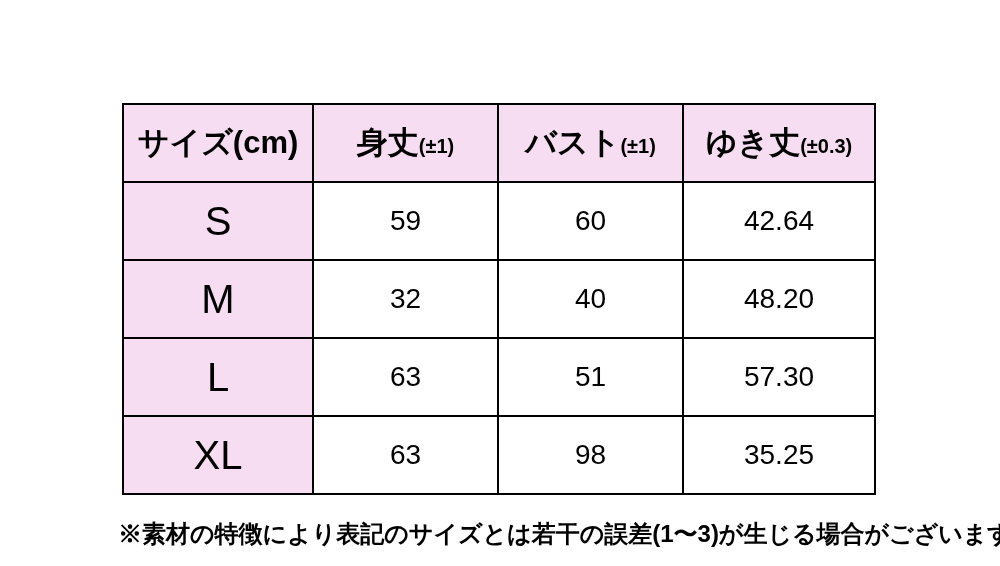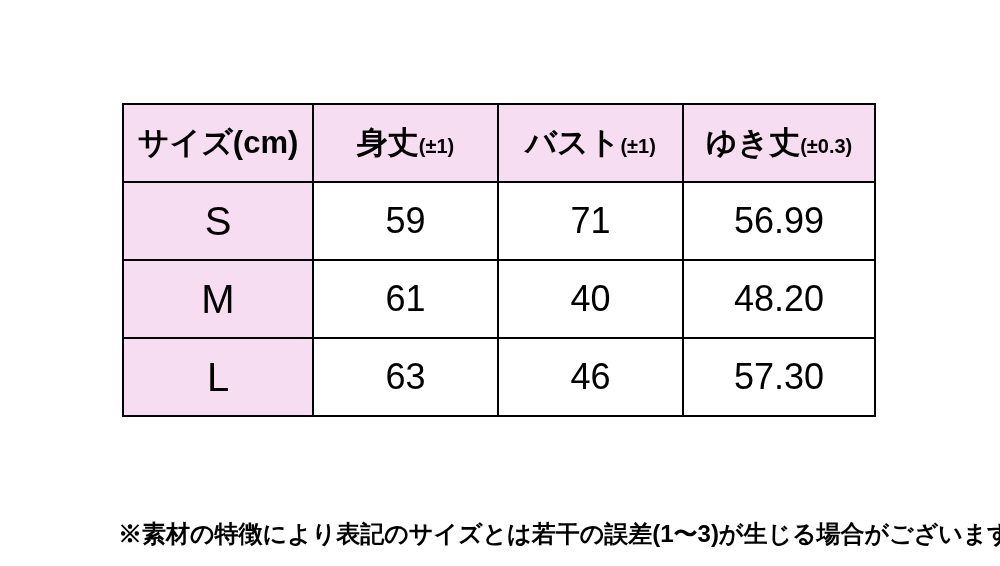--- a/index.html
+++ b/index.html
@@ -64,21 +64,21 @@
     font-weight: bold;
     vertical-align: baseline;
   }
   tbody tr { height: 78px; }
   tbody td.label {
     background: #f7ddf2;
     font-size: 40px;
   }
   tbody td.val {
     background: #ffffff;
-    font-size: 36px;
+    font-size: 28px;
     margin-left: 27px;
   }
   .note {
     position: absolute;
     left: 118px;
     top: 500px;
     font-size: 24px;
     font-weight: bold;
     letter-spacing: 0px;
     white-space: nowrap;
@@ -110,34 +110,40 @@
           </th>
           <th>
             <span class="main">ゆき丈</span><span class="tol">(±0.3)</span>
           </th>
         </tr>
       </thead>
       <tbody>
         <tr>
           <td class="label">S</td>
           <td class="val">59</td>
-          <td class="val">71</td>
-          <td class="val">56.99</td>
+          <td class="val">60</td>
+          <td class="val">42.64</td>
         </tr>
         <tr>
           <td class="label">M</td>
-          <td class="val">61</td>
+          <td class="val">32</td>
           <td class="val">40</td>
           <td class="val">48.20</td>
         </tr>
         <tr>
           <td class="label">L</td>
           <td class="val">63</td>
-          <td class="val">46</td>
+          <td class="val">51</td>
           <td class="val">57.30</td>
+        </tr>
+        <tr>
+          <td class="label">XL</td>
+          <td class="val">63</td>
+          <td class="val">98</td>
+          <td class="val">35.25</td>
         </tr>
       </tbody>
     </table>
   </div>
 
   <div class="note">※素材の特徴により表記のサイズとは若干の誤差(1〜3)が生じる場合がございます。</div>
 
 </div>
 
 </body></html>

